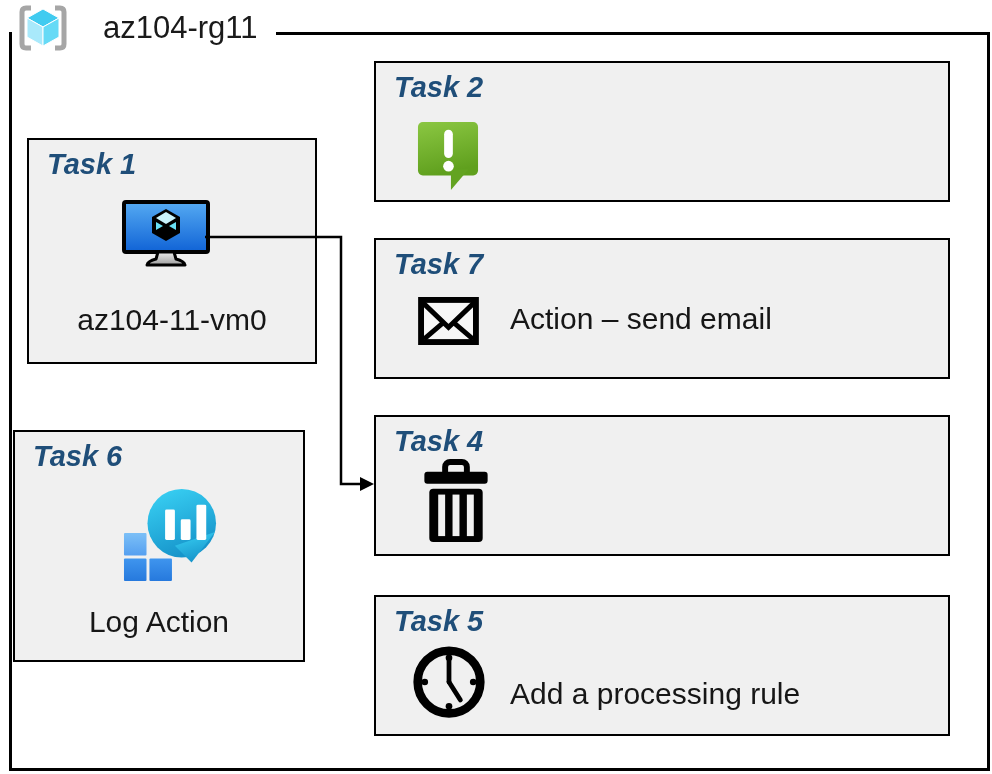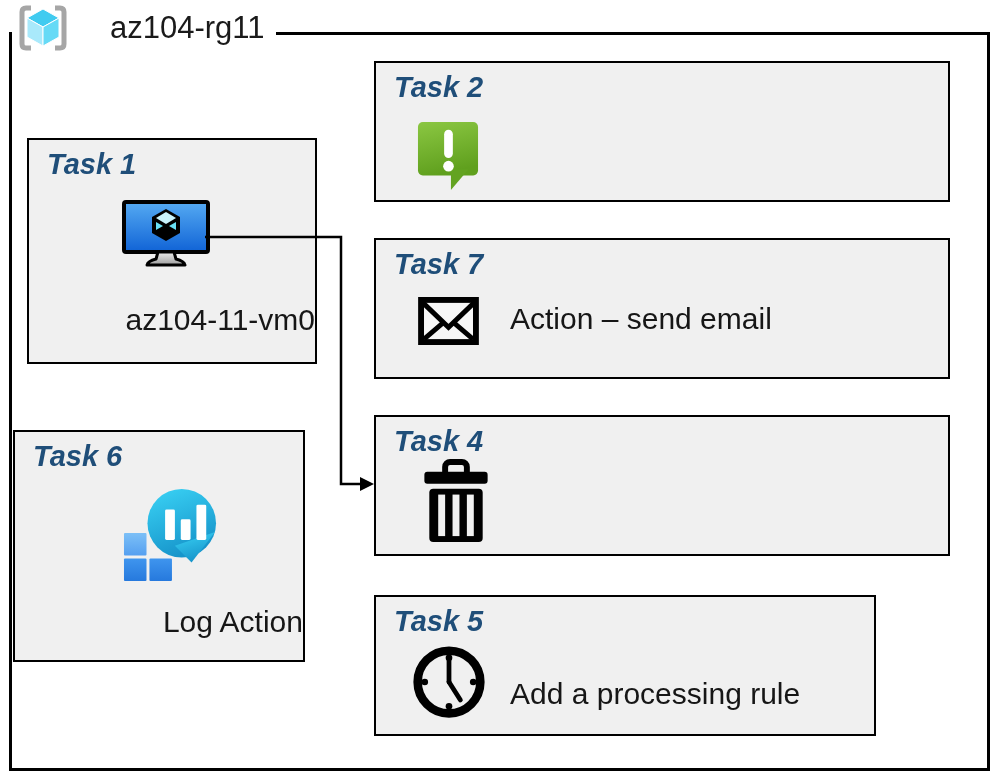--- a/index.html
+++ b/index.html
@@ -1,30 +1,30 @@
 <!DOCTYPE html>
 <html><head>
 <meta charset="utf-8">
 <style>
   html,body{margin:0;padding:0;background:#fff;}
   .canvas{position:relative;width:992px;height:774px;background:#ffffff;
           font-family:"Liberation Sans",sans-serif;overflow:hidden;}
   .outer-rect{position:absolute;left:9px;top:32px;width:981px;height:739px;
           border:3px solid #000;box-sizing:border-box;background:#fff;}
   .header{position:absolute;left:12px;top:0;width:264px;height:56px;background:#fff;
-          display:flex;align-items:center;z-index:6;gap:7px;}
+          display:flex;align-items:center;z-index:6;}
   .header .rg-icon{width:52px;height:48px;margin-left:5px;flex:0 0 auto;}
   .rg-title{margin-left:34px;font-size:31px;color:#1a1a1a;white-space:nowrap;}
   .task-box{position:absolute;background:#f0f0f0;border:2px solid #000;
           box-sizing:border-box;z-index:2;}
   .task-label{position:absolute;left:18px;top:8px;font-size:29px;font-weight:bold;
           color:#1f4e79;line-height:1.15;white-space:nowrap;font-style:italic;}
   .task-text{position:absolute;left:134px;font-size:30px;color:#161616;
           line-height:34px;white-space:nowrap;}
-  .center-text{position:absolute;left:0;width:100%;text-align:right;font-size:30px;
+  .center-text{position:absolute;left:0;width:100%;text-align:center;font-size:30px;
           color:#161616;line-height:34px;white-space:nowrap;}
   .box-icon{position:absolute;}
   .connector{position:absolute;left:0;top:0;z-index:4;pointer-events:none;}
 </style>
 </head>
 <body>
 
 <div class="canvas">
 
   <div class="outer-rect"></div>
@@ -123,21 +123,21 @@
     <svg class="box-icon" style="left:47px;top:42px;width:66px;height:85px" viewBox="0 0 66 86">
       <rect x="22" y="3" width="22" height="16" rx="5" fill="none" stroke="#000" stroke-width="6"></rect>
       <rect x="1" y="13" width="64" height="12" rx="3" fill="#000"></rect>
       <rect x="6" y="30" width="54" height="54" rx="4" fill="#000"></rect>
       <rect x="15" y="36" width="7" height="42" fill="#f0f0f0"></rect>
       <rect x="29.5" y="36" width="7" height="42" fill="#f0f0f0"></rect>
       <rect x="44" y="36" width="7" height="42" fill="#f0f0f0"></rect>
     </svg>
   </div>
 
-  <div class="task-box" style="left:374px;top:595px;width:502px;height:141px">
+  <div class="task-box" style="left:374px;top:595px;width:576px;height:141px">
     <div class="task-label">Task 5</div>
     <svg class="box-icon" style="left:35px;top:47px;width:76px;height:76px" viewBox="0 0 80 80">
       <circle cx="40" cy="40" r="33" fill="none" stroke="#000" stroke-width="9"></circle>
       <circle cx="40" cy="14.5" r="3.5" fill="#000"></circle>
       <circle cx="65.5" cy="40" r="3.5" fill="#000"></circle>
       <circle cx="40" cy="65.5" r="3.5" fill="#000"></circle>
       <circle cx="14.5" cy="40" r="3.5" fill="#000"></circle>
       <path d="M40 40 L40 16" stroke="#000" stroke-width="5" stroke-linecap="round"></path>
       <path d="M40 40 L52 59" stroke="#000" stroke-width="5" stroke-linecap="round"></path>
     </svg>

